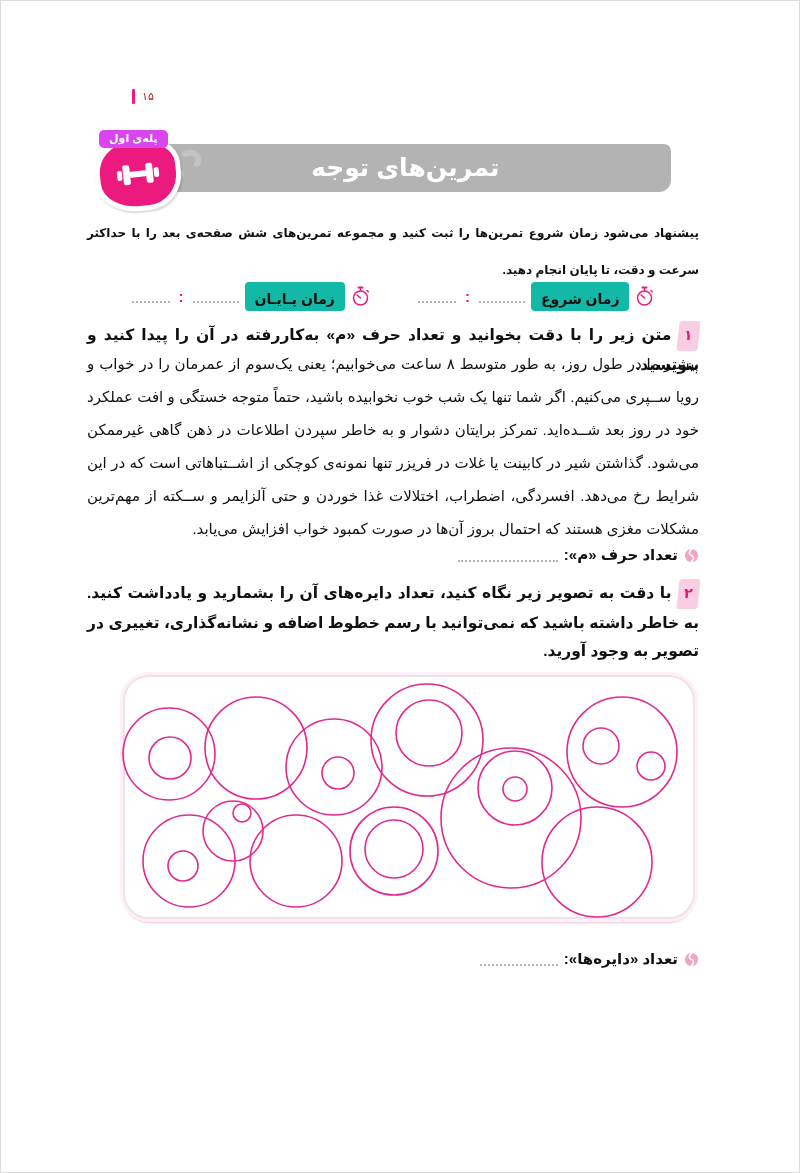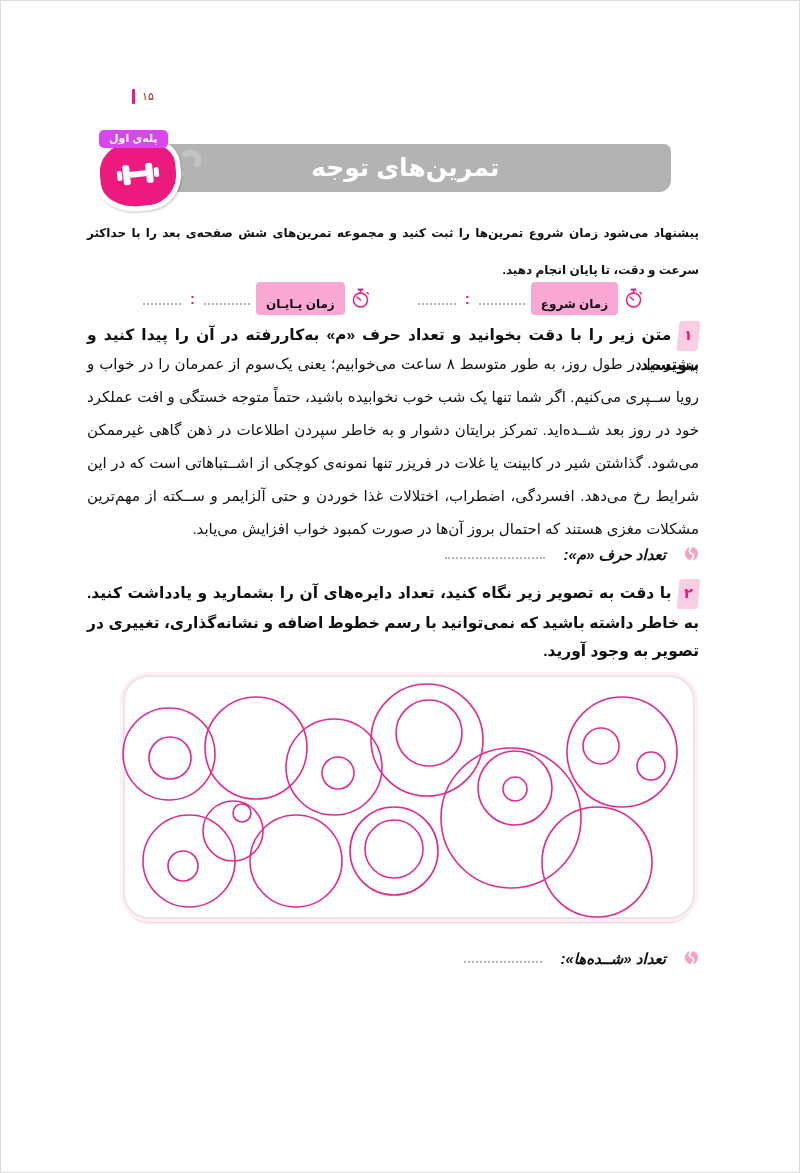--- a/index.html
+++ b/index.html
@@ -30,34 +30,34 @@
     transform:rotate(-6deg); z-index:3; display:flex; align-items:center; justify-content:center;
     box-shadow:1px 2px 2px rgba(0,0,0,.15); }
 
   
   .intro { top:214px; right:100px; width:612px; font-size:12px; font-weight:bold;
     line-height:37px; text-align:justify; }
 
   
   .time-row { top:281px; right:100px; width:612px; display:flex; justify-content:center; gap:48px; }
   .time-field { display:flex; align-items:center; gap:6px; }
-  .time-label { background:#f9a8d4; border-radius:4px; padding:15px 10px 4px; font-size:12px; font-weight:bold; }
+  .time-label { background:#14b8a6; border-radius:4px; padding:9px 10px 4px; font-size:14px; font-weight:bold; }
   .dots { display:inline-block; border-bottom:2px dotted #b4b4b4; height:13px; }
   .w38 { width:38px; } .w46 { width:46px; }
   .time-colon { color:#ec1a7e; font-weight:bold; font-size:15px; margin:0 3px; }
 
   
   .ex-block { right:100px; width:612px; font-size:15.5px; font-weight:bold; line-height:28.5px; text-align:justify; }
   .ex1 { top:320px; } .ex2 { top:578px; }
   .num-badge { display:inline-block; background:#f9cde2; color:#e4187c; font-weight:bold;
     font-size:14px; padding:0 6px 1px; border-radius:3px; margin-left:7px; transform:skewX(-6deg); }
   .passage { top:346px; right:100px; width:612px; font-size:15px; line-height:33px; text-align:justify; }
 
   
-  .answer-line { display:flex; align-items:flex-start; gap:18px;font-style:italic; }
+  .answer-line { display:flex; align-items:center; gap:6px; }
   .a1 { top:545px; right:100px; } .a2 { top:949px; right:100px; }
   .answer-label { font-size:15px; font-weight:bold; }
   .a1 .dots { width:100px; } .a2 .dots { width:78px; }
 
   
   .figure-frame { top:674px; left:122px; width:572px; height:244px; background:#fff;
     border:2px solid #efe2ea; border-radius:26px;
     box-shadow:0 0 0 3px #fdf0f6, 0 5px 2px -1px #f3c3dc; }
   .figure-frame svg { position:absolute; inset:0; }
 
@@ -179,15 +179,15 @@
     </svg>
 </div>
 
 <div class="abs answer-line a2">
   <span class="icon">
     <svg width="15" height="15" viewBox="0 0 16 16">
       <circle cx="8" cy="8" r="7" fill="#f4a3c5"></circle>
       <path d="M8,1.5 C5,4 5,7 8,8 C11,9 11,12 8,14.5" fill="none" stroke="#ffffff" stroke-width="1.8" stroke-linecap="round"></path>
     </svg>
   </span>
-  <span class="answer-label">تعداد «شــده‌ها»:</span>
+  <span class="answer-label">تعداد «دایره‌ها»:</span>
   <span class="dots"></span>
 </div>
 
 </body></html>

